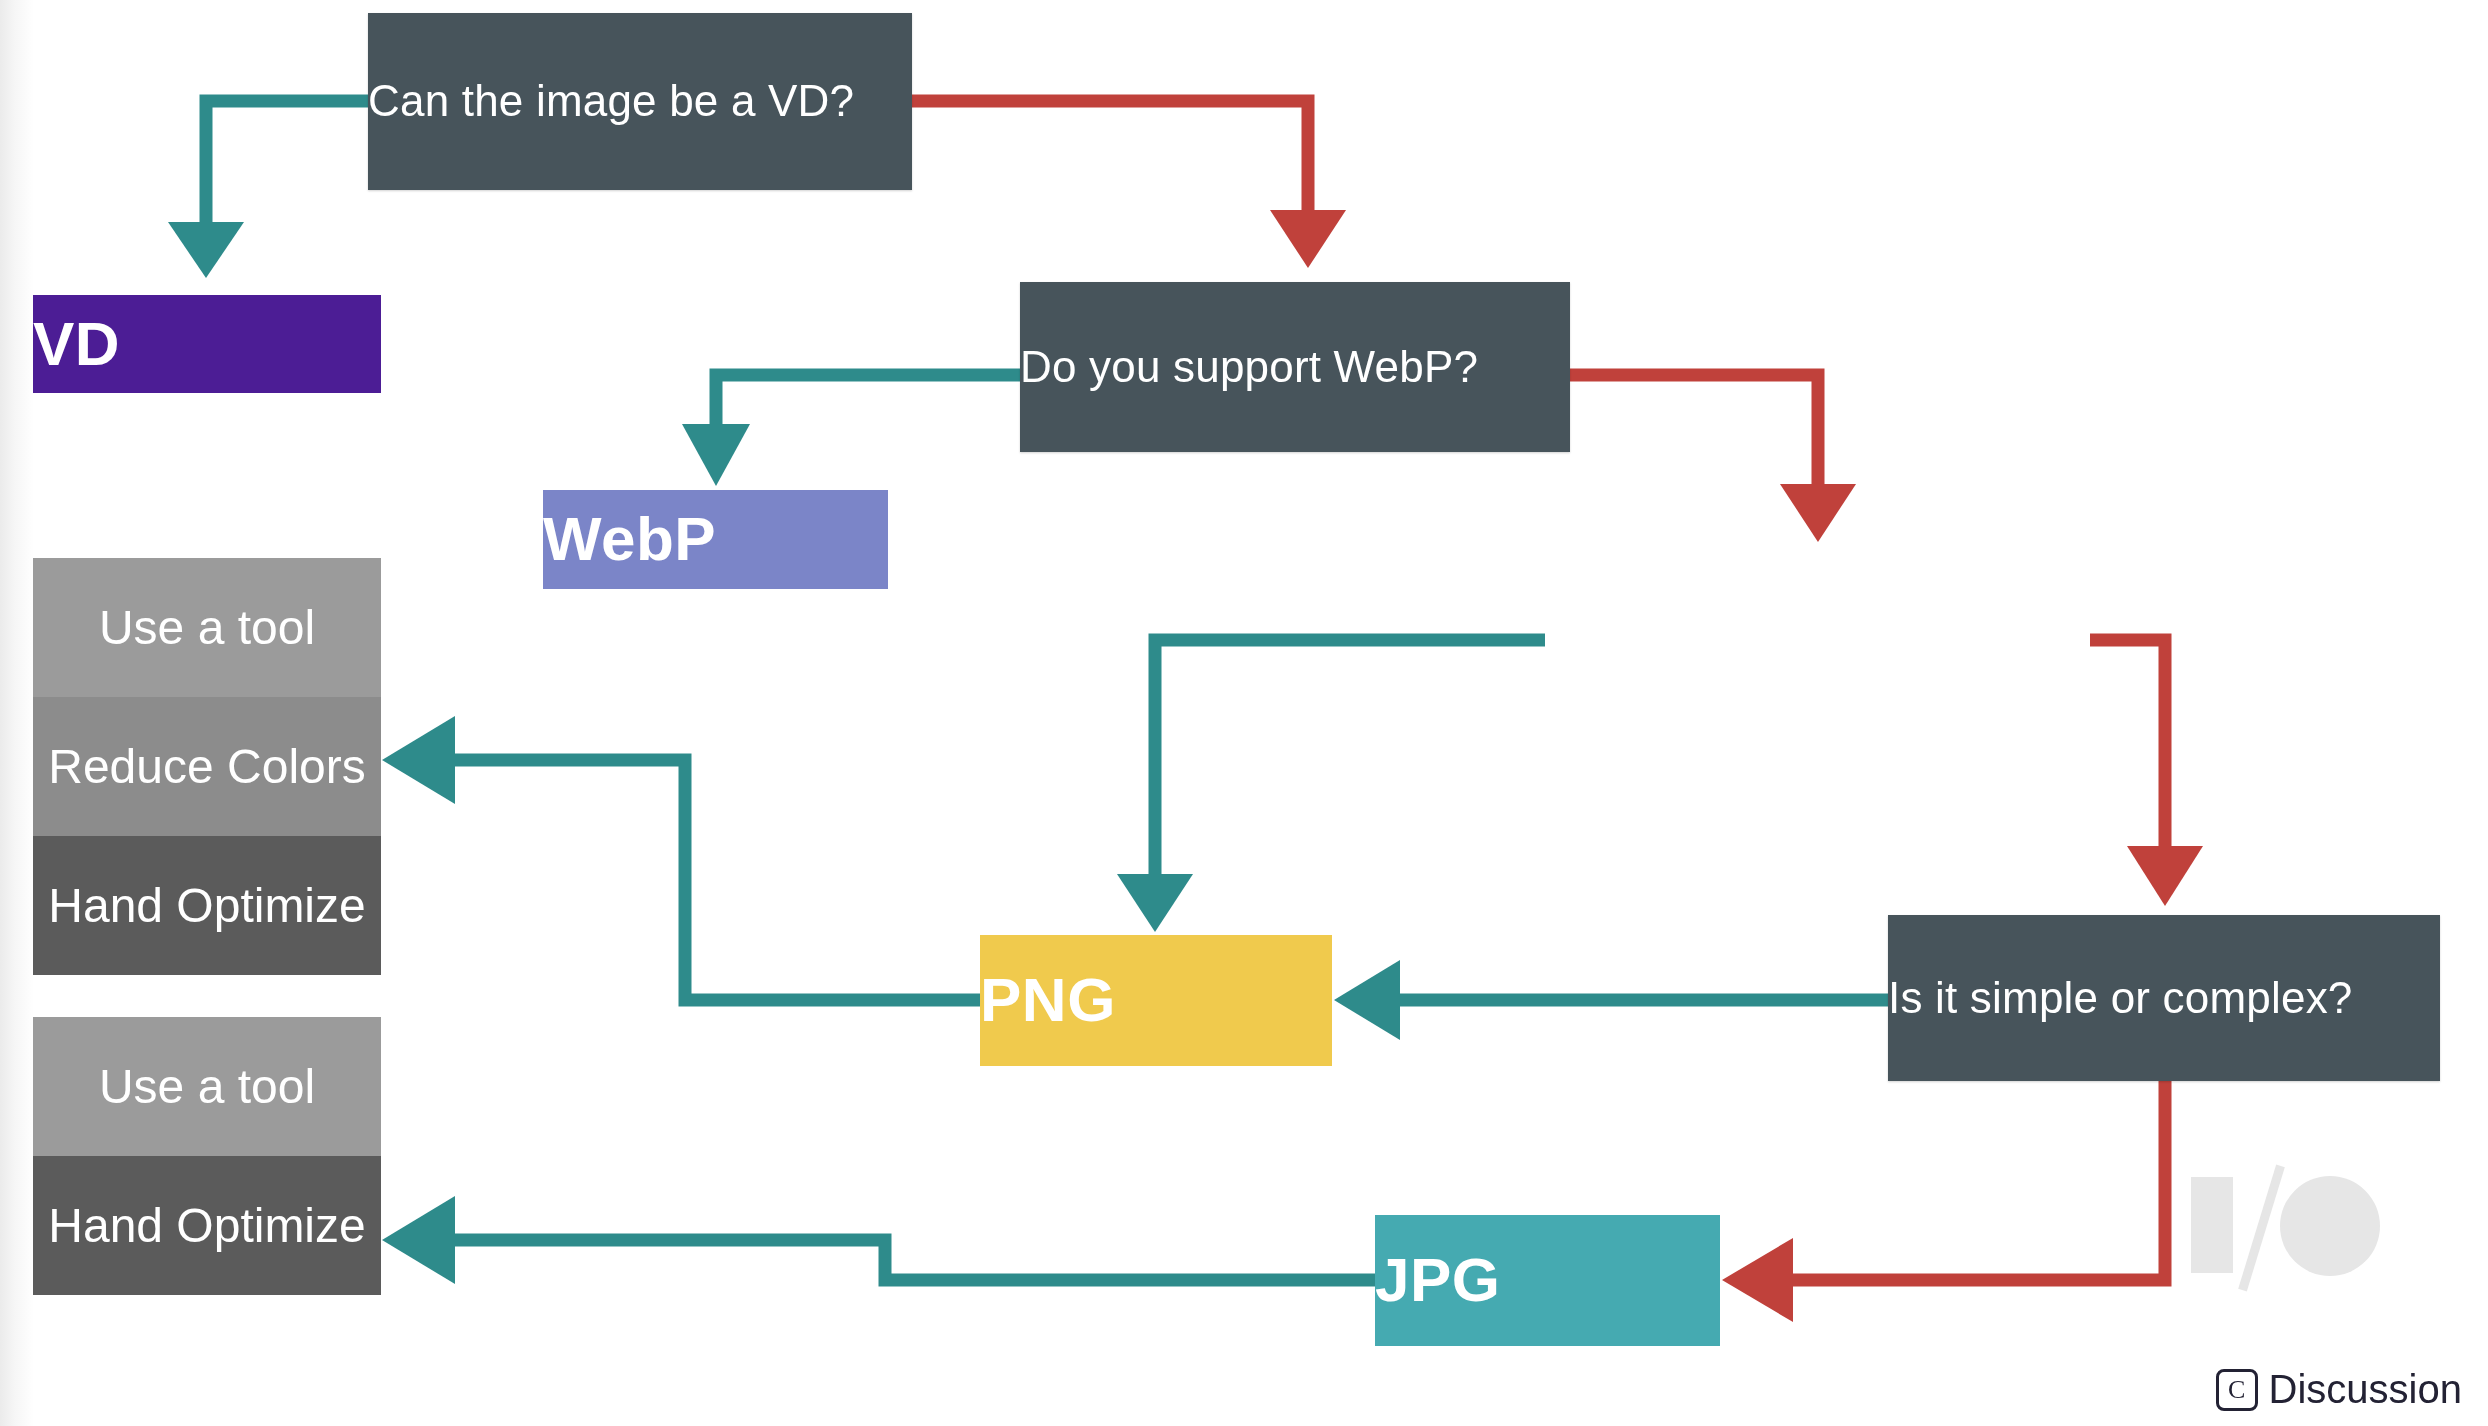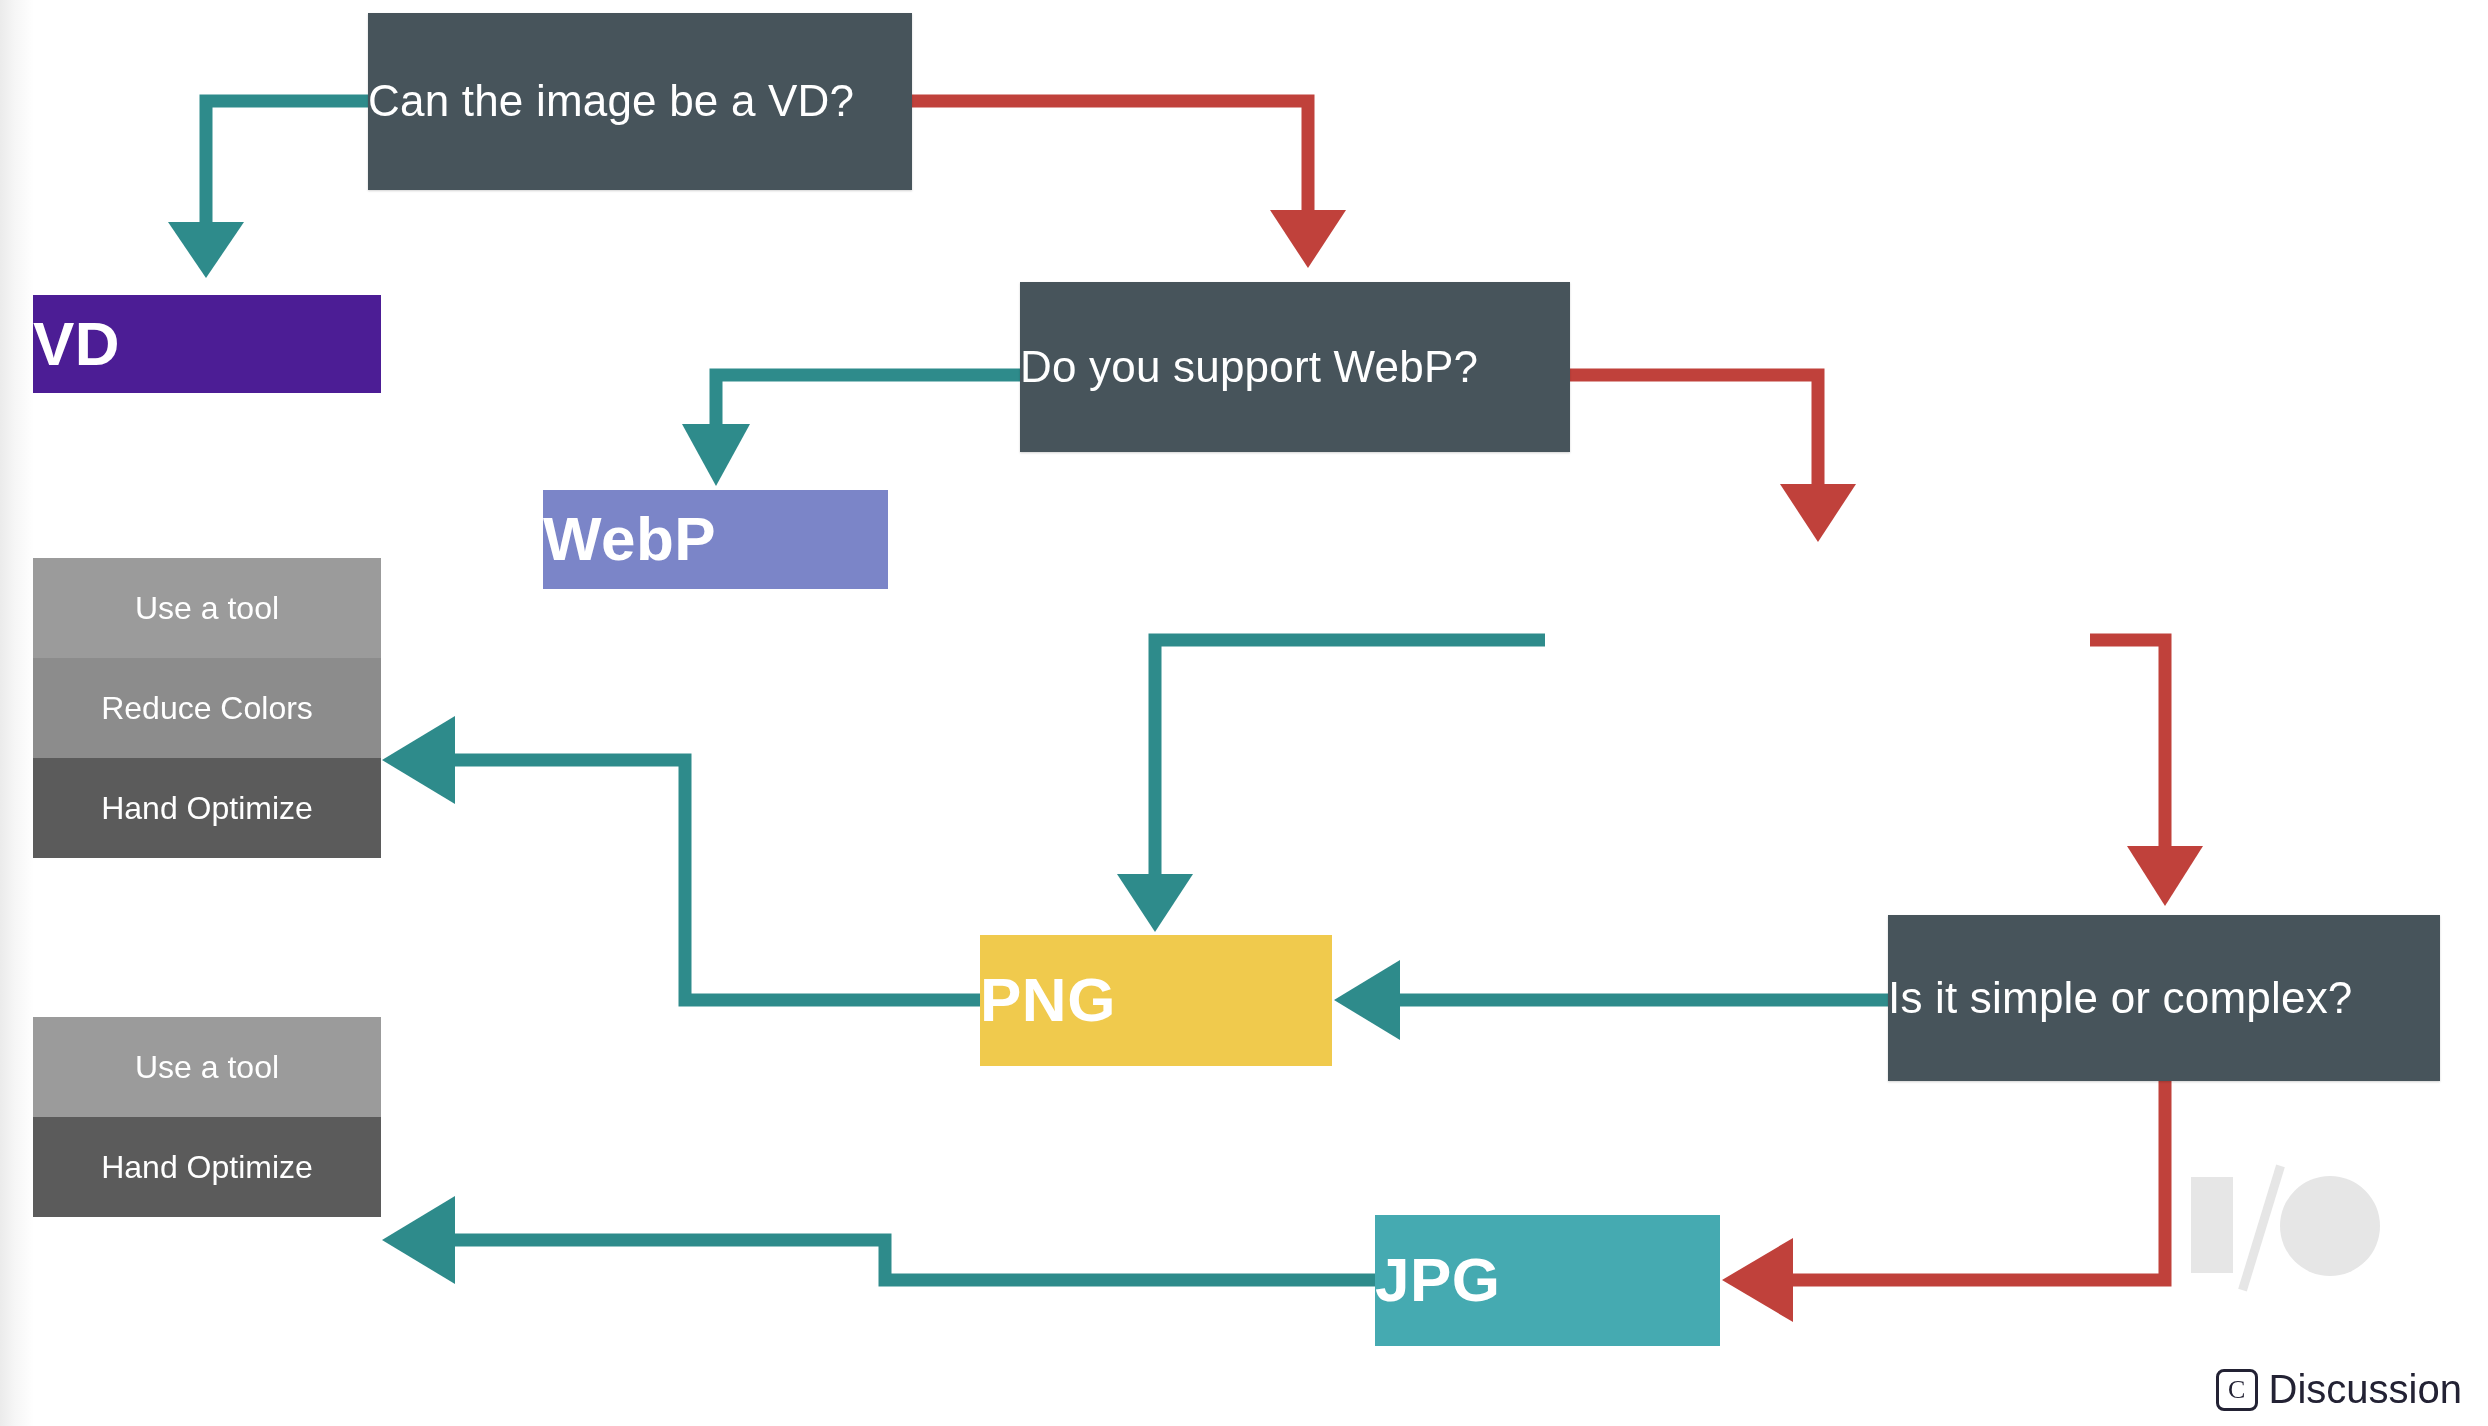--- a/index.html
+++ b/index.html
@@ -55,22 +55,22 @@
   .stack {
     position: absolute;
     width: 348px;
   }
   .stack-row {
     box-sizing: border-box;
     display: flex;
     align-items: center;
     justify-content: center;
     color: #ffffff;
-    font-size: 32px;
-    height: 100px;
+    font-size: 48px;
+    height: 139px;
   }
   .row-light  { background: #9B9B9B; }
   .row-mid    { background: #8C8C8C; }
   .row-dark   { background: #5B5B5B; }
 
   
   #io-watermark {
     position: absolute;
     left: 2185px;
     top: 1163px;

